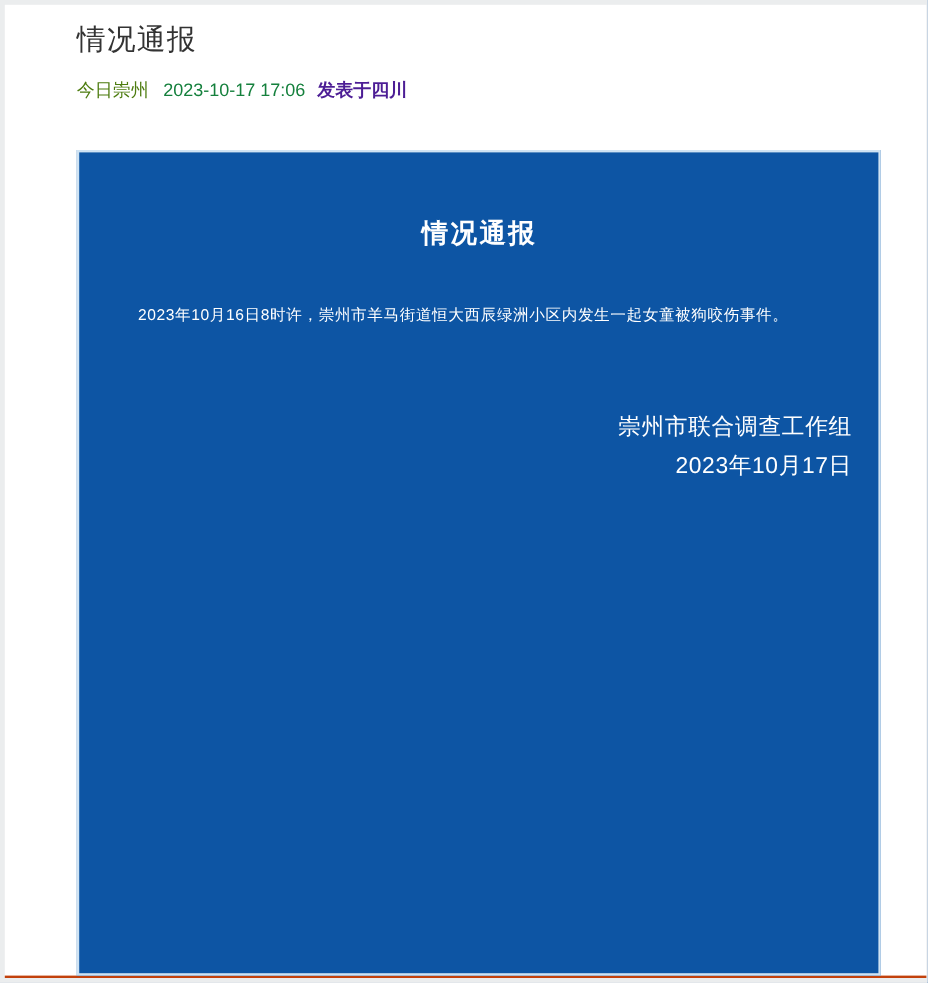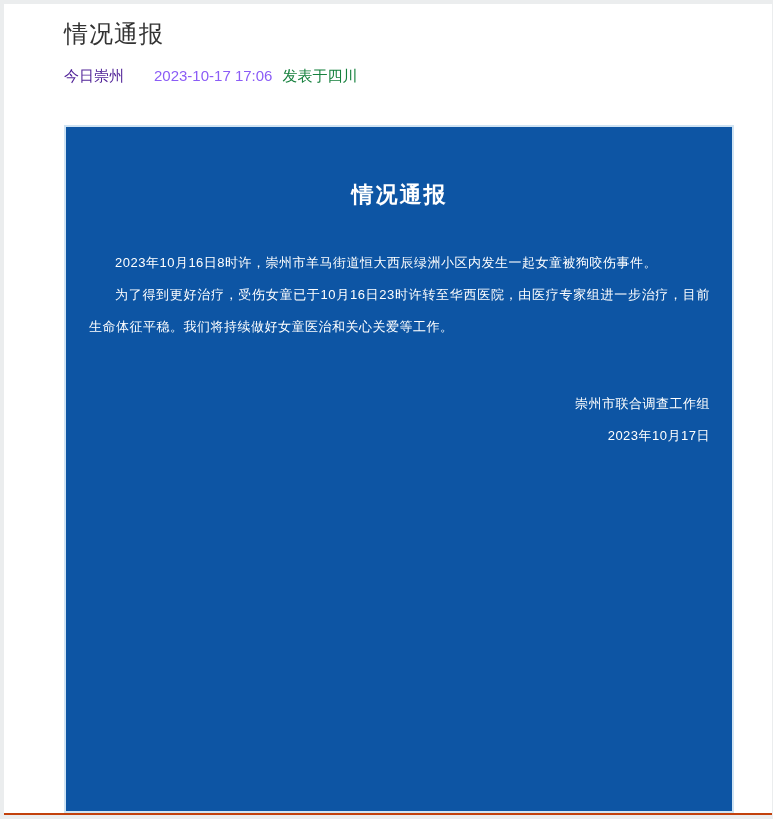--- a/index.html
+++ b/index.html
@@ -31,27 +31,27 @@
     letter-spacing: 1px;
   }
   .article-byline {
     margin-top: 15px;
     font-size: 15px;
     line-height: 21px;
     color: #9e9e9e;
     white-space: nowrap;
   }
   .account-link {
-    color: #4c1d95;
+    color: #4d7c0f;
     text-decoration: none;
     margin-right: 12px;
     cursor: pointer;
   }
-  .publish-time { margin-right: 10px; color: #8b5cf6; margin-left: 18px; }
-  .publish-location { color: #15803d; }
+  .publish-time { margin-right: 10px; color: #15803d; }
+  .publish-location { color: #4c1d95; font-weight: bold; }
   .notice-image {
     margin-top: 39px;
     width: 670px;
     height: 688px;
     background: #0d55a4;
     border: 2px solid #cfe3f3;
     padding: 54px 22px 0 23px;
     color: #ffffff;
   }
   .notice-heading {
@@ -64,23 +64,23 @@
   }
   .notice-body p {
     margin: 0;
     font-size: 13px;
     line-height: 32px;
     text-indent: 2em;
     text-align: justify;
     letter-spacing: 0.5px;
   }
   .notice-signature {
-    margin-top: 45px;
+    margin-top: 62px;
     text-align: right;
-    font-size: 13px;
+    font-size: 19px;
     line-height: 32px;
     letter-spacing: 0.5px;
   }
   .notice-signature p { margin: 0; }
 </style>
 </head>
 <body>
 
 <div class="article-card">
 
@@ -88,21 +88,20 @@
 
   <div class="article-byline">
     <a class="account-link">今日崇州</a><span class="publish-time">2023-10-17 17:06</span><span class="publish-location">发表于四川</span>
   </div>
 
   <div class="notice-image">
     <h2 class="notice-heading">情况通报</h2>
 
     <div class="notice-body">
       <p>2023年10月16日8时许，崇州市羊马街道恒大西辰绿洲小区内发生一起女童被狗咬伤事件。</p>
-      <p>为了得到更好治疗，受伤女童已于10月16日23时许转至华西医院，由医疗专家组进一步治疗，目前生命体征平稳。我们将持续做好女童医治和关心关爱等工作。</p>
     </div>
 
     <div class="notice-signature">
       <p>崇州市联合调查工作组</p>
       <p>2023年10月17日</p>
     </div>
   </div>
 
 </div>
 

